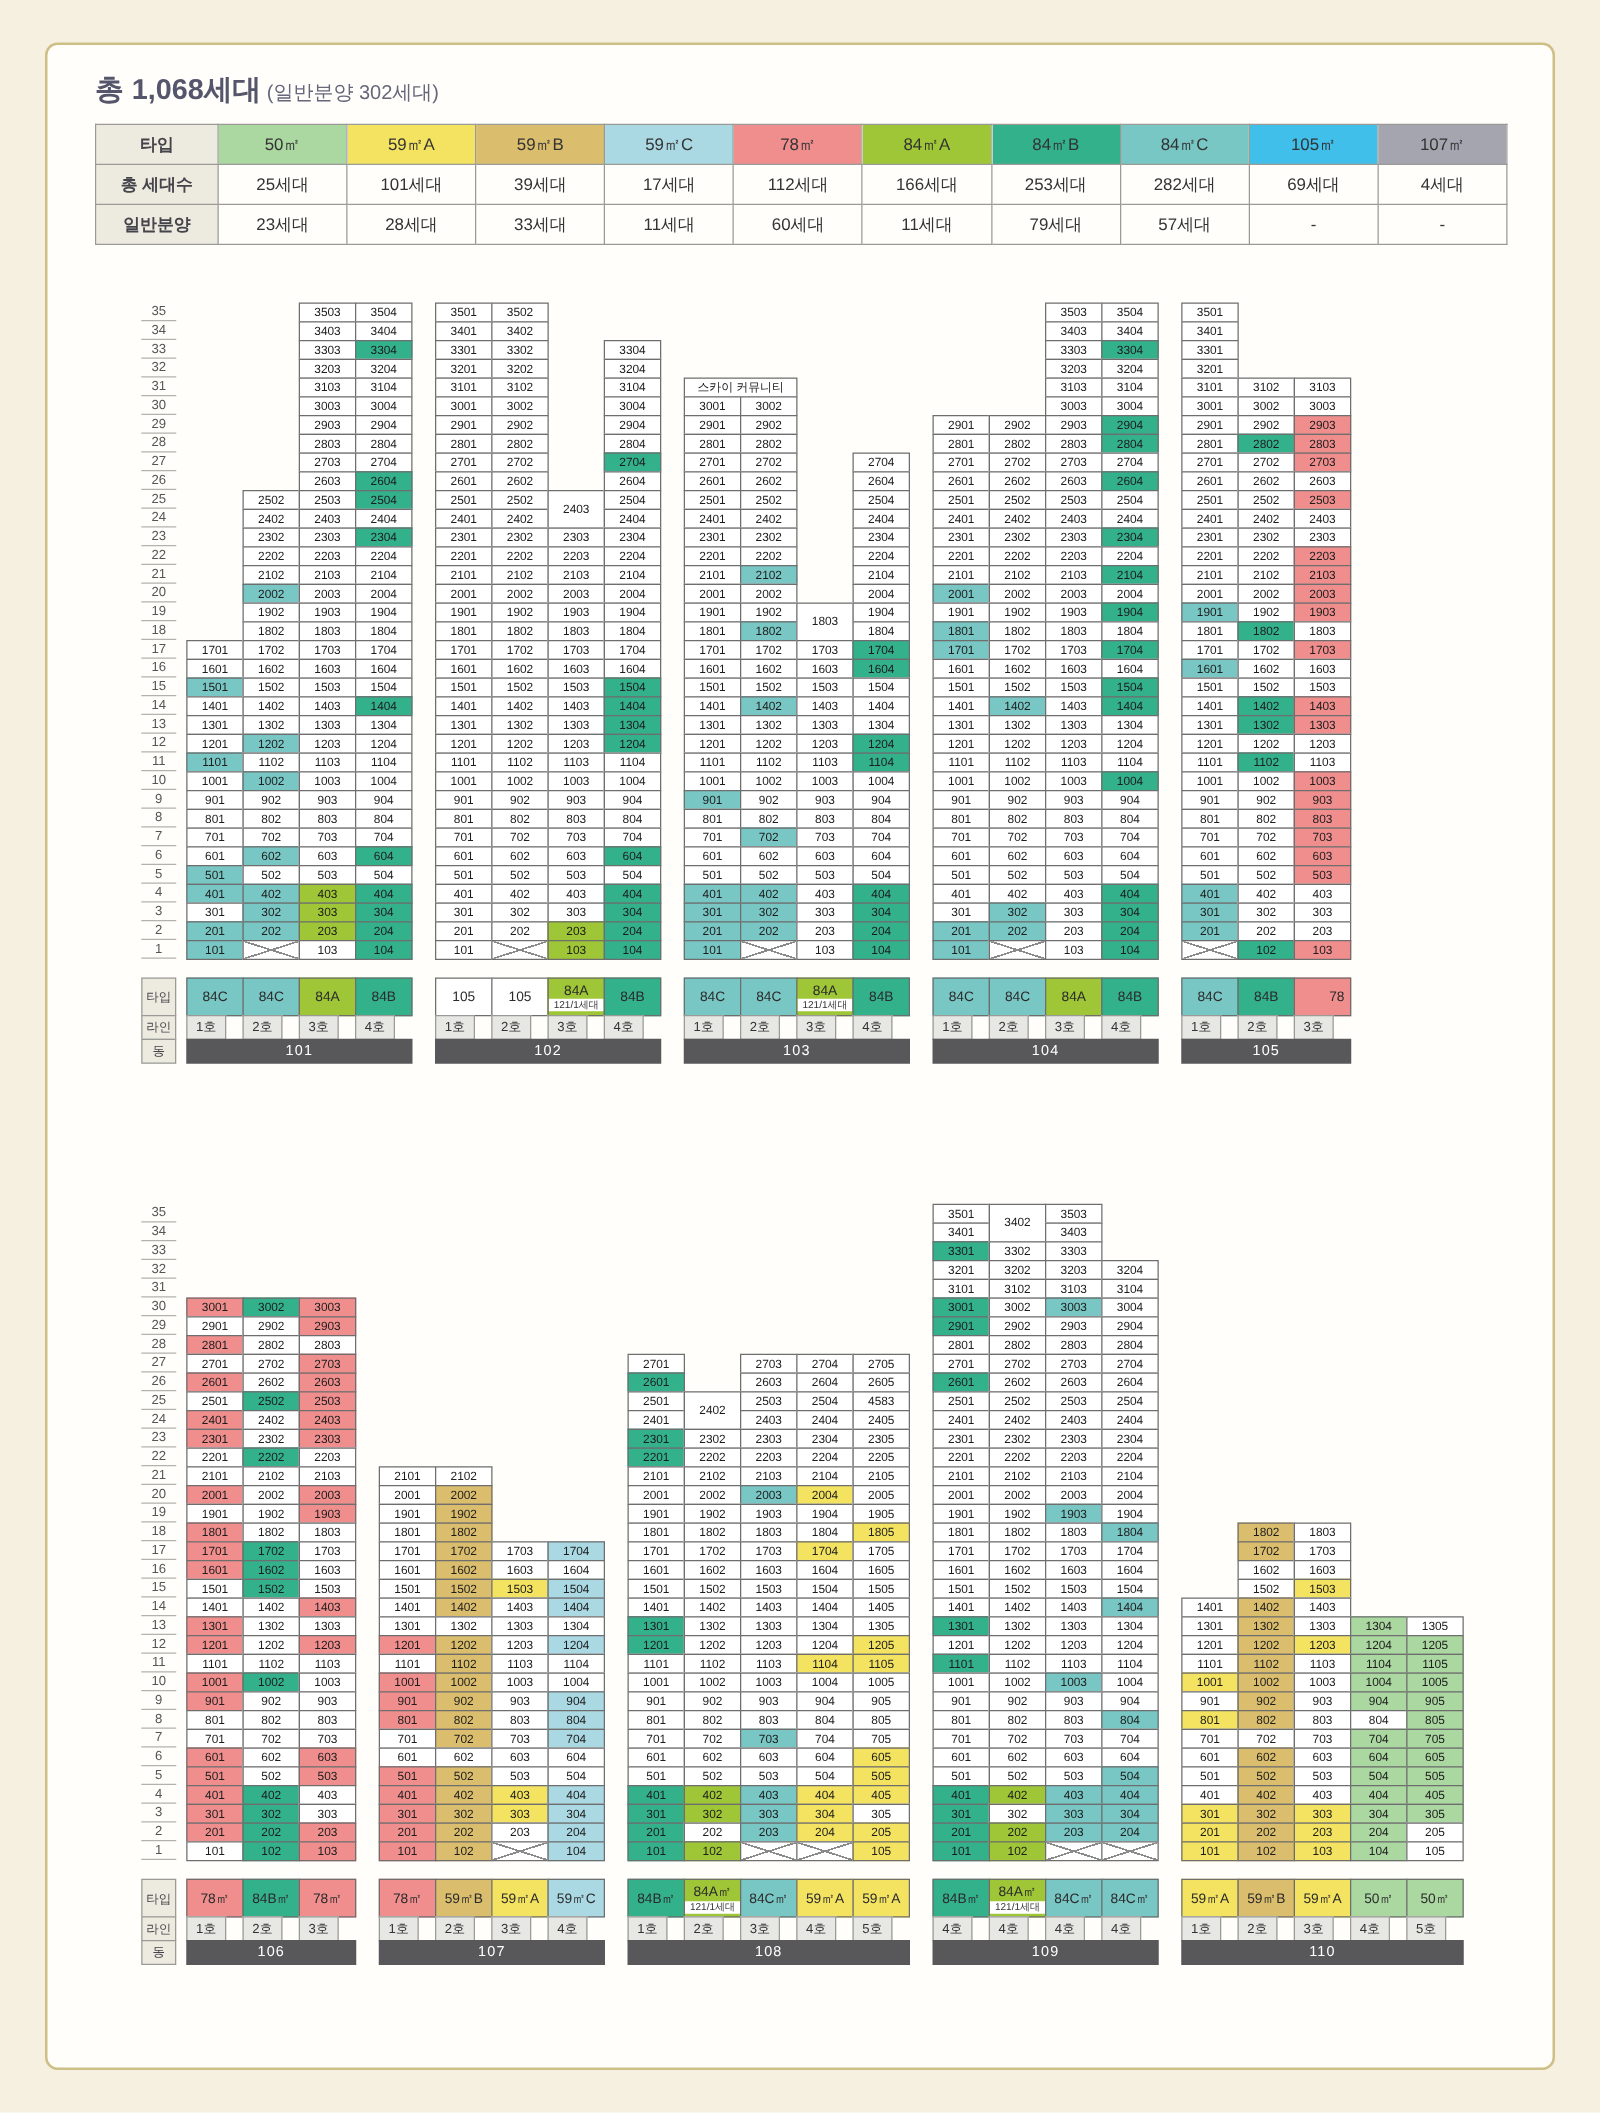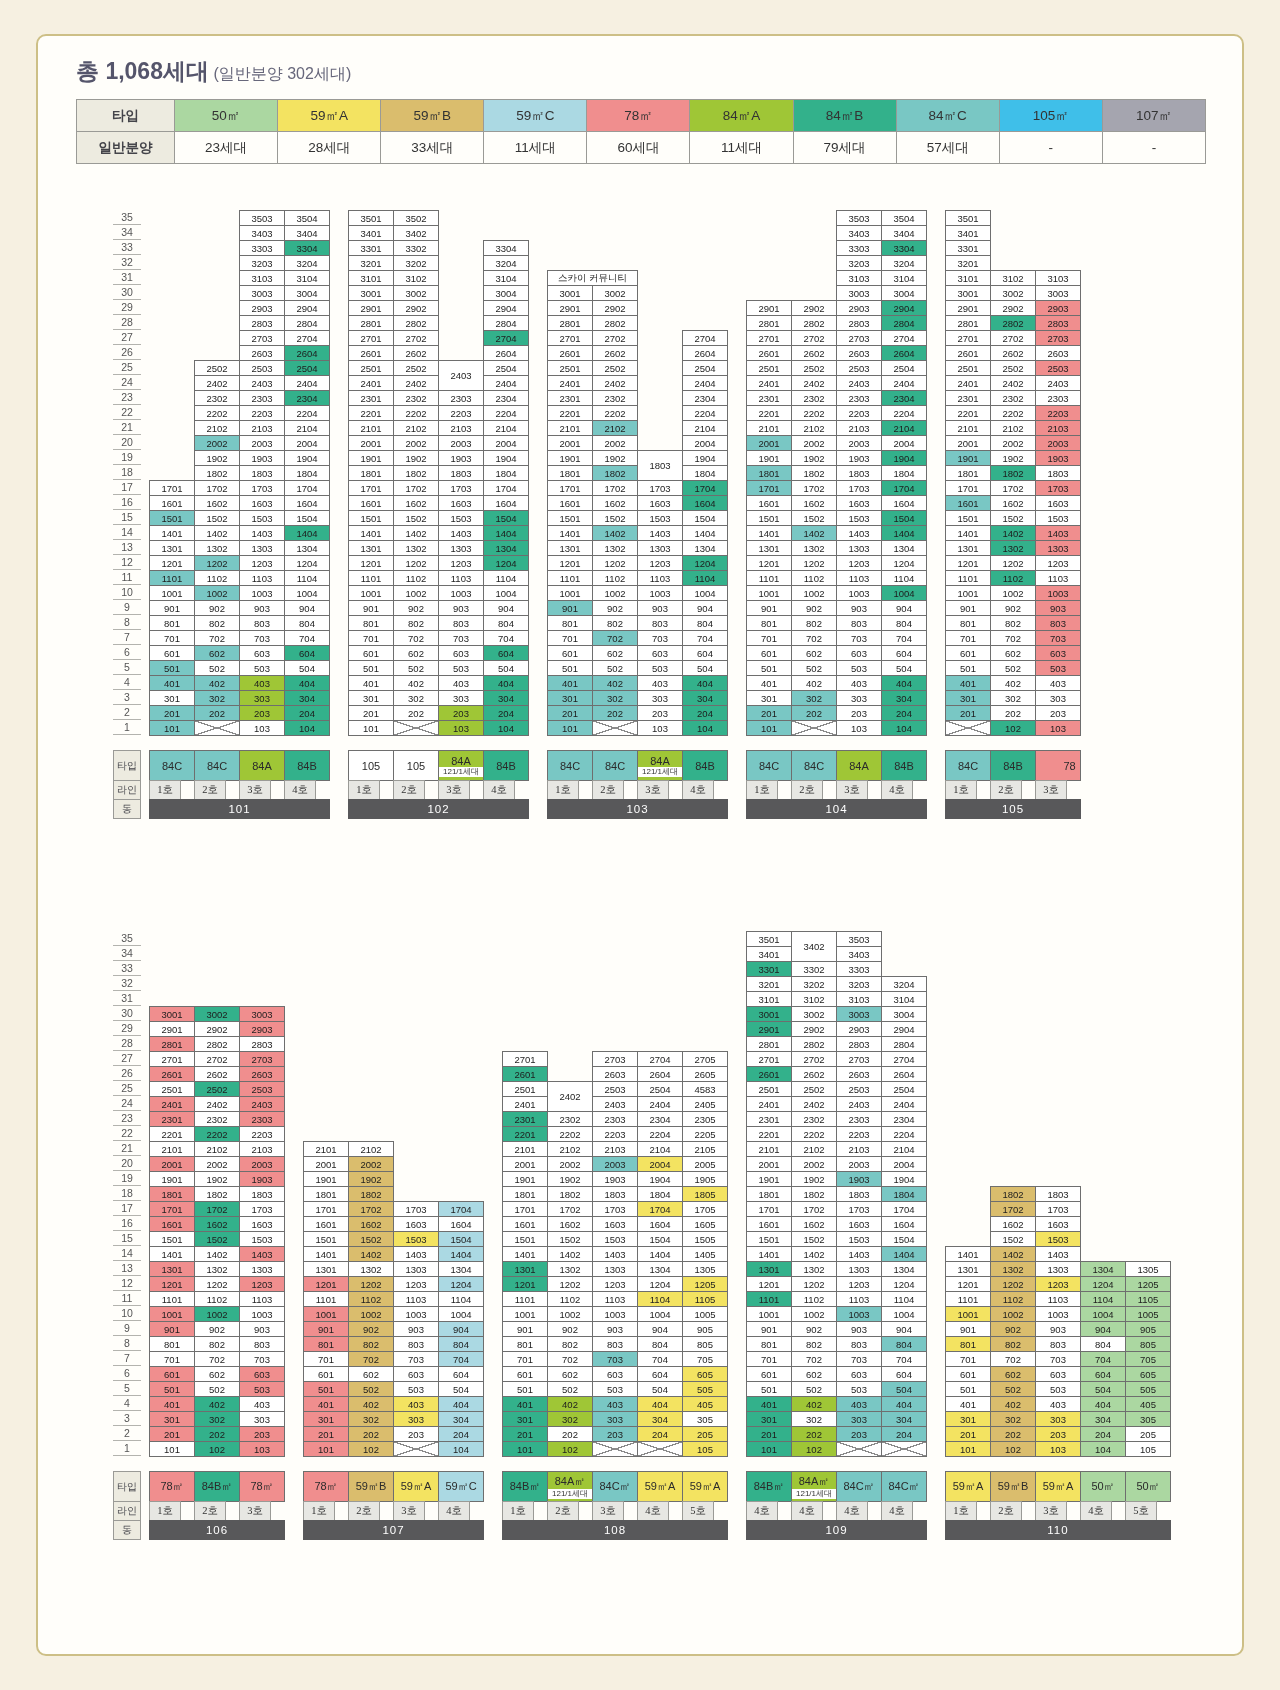--- a/index.html
+++ b/index.html
@@ -17,21 +17,21 @@
   .section{display:flex;align-items:flex-start;margin-left:37px;}
   .floors{width:28px;margin-right:8px;position:relative;height:609px;flex:none;}
   .floor-label{height:15px;box-sizing:border-box;text-align:center;font-size:10.5px;line-height:14px;color:#555;border-bottom:1px solid #b3b3ae;}
   .side-cell{position:absolute;left:0;width:28px;box-sizing:border-box;border:1px solid #9a9a96;background:#edebe0;display:flex;align-items:center;justify-content:center;font-size:10px;color:#44444a;}
   .building{position:relative;margin-right:18px;height:609px;flex:none;}
   .grid{position:absolute;left:0;top:0;}
   .cell{position:absolute;box-sizing:border-box;border:1px solid #6e6e6e;background:#fff;font-size:9.5px;color:#1d1d1d;display:flex;align-items:center;justify-content:center;width:46px;height:16px;overflow:hidden;white-space:nowrap;}
   .xcell{background-image:linear-gradient(to top right,transparent 47.5%,#8a8a8a 47.5%,#8a8a8a 52.5%,transparent 52.5%),linear-gradient(to bottom right,transparent 47.5%,#8a8a8a 47.5%,#8a8a8a 52.5%,transparent 52.5%);}
   .ftype{position:absolute;box-sizing:border-box;border:1px solid #6e6e6e;display:flex;flex-direction:column;align-items:center;justify-content:center;width:46px;top:540px;height:31px;font-size:11px;color:#2b2b2b;overflow:hidden;}
   .ftype .note{width:100%;background:#fff;font-size:8px;line-height:10px;text-align:center;color:#333;}
-  .fline{position:absolute;box-sizing:border-box;border:1px solid #9a9a96;background:#e7e7e3;display:flex;align-items:center;justify-content:center;width:32px;top:570px;height:20px;font-size:10.5px;color:#333;font-family:Liberation Serif, serif;}
+  .fline{position:absolute;box-sizing:border-box;border:1px solid #9a9a96;background:#e7e7e3;display:flex;align-items:center;justify-content:center;width:32px;top:570px;height:20px;font-size:10.5px;color:#333;}
   .fdong{position:absolute;box-sizing:border-box;top:589px;left:0;height:20px;background:#58585a;color:#fff;display:flex;align-items:center;justify-content:center;font-size:11.5px;letter-spacing:1px;}
   .sec1{margin-top:46px;}
   .sec2{margin-top:112px;}
 </style>
 </head>
 <body>
 
 <div class="card">
   <div class="inner">
     <div>
@@ -46,20 +46,33 @@
         <td style="background: rgb(171, 215, 161);">50㎡</td>
             <td style="background: rgb(243, 227, 97);">59㎡A</td>
             <td style="background: rgb(218, 189, 109);">59㎡B</td>
             <td style="background: rgb(171, 217, 227);">59㎡C</td>
             <td style="background: rgb(240, 142, 142);">78㎡</td>
             <td style="background: rgb(159, 198, 54);">84㎡A</td>
             <td style="background: rgb(51, 177, 139);">84㎡B</td>
             <td style="background: rgb(121, 199, 196);">84㎡C</td>
             <td style="background: rgb(63, 191, 233);">105㎡</td>
             <td style="background: rgb(165, 165, 175);">107㎡</td>
+          </tr>
+        <tr id="row-total">
+          <td class="rowlabel">총 세대수</td>
+        <td>25세대</td>
+            <td>101세대</td>
+            <td>39세대</td>
+            <td>17세대</td>
+            <td>112세대</td>
+            <td>166세대</td>
+            <td>253세대</td>
+            <td>282세대</td>
+            <td>69세대</td>
+            <td>4세대</td>
           </tr>
         <tr id="row-general">
           <td class="rowlabel">일반분양</td>
         <td>23세대</td>
             <td>28세대</td>
             <td>33세대</td>
             <td>11세대</td>
             <td>60세대</td>
             <td>11세대</td>
             <td>79세대</td>

